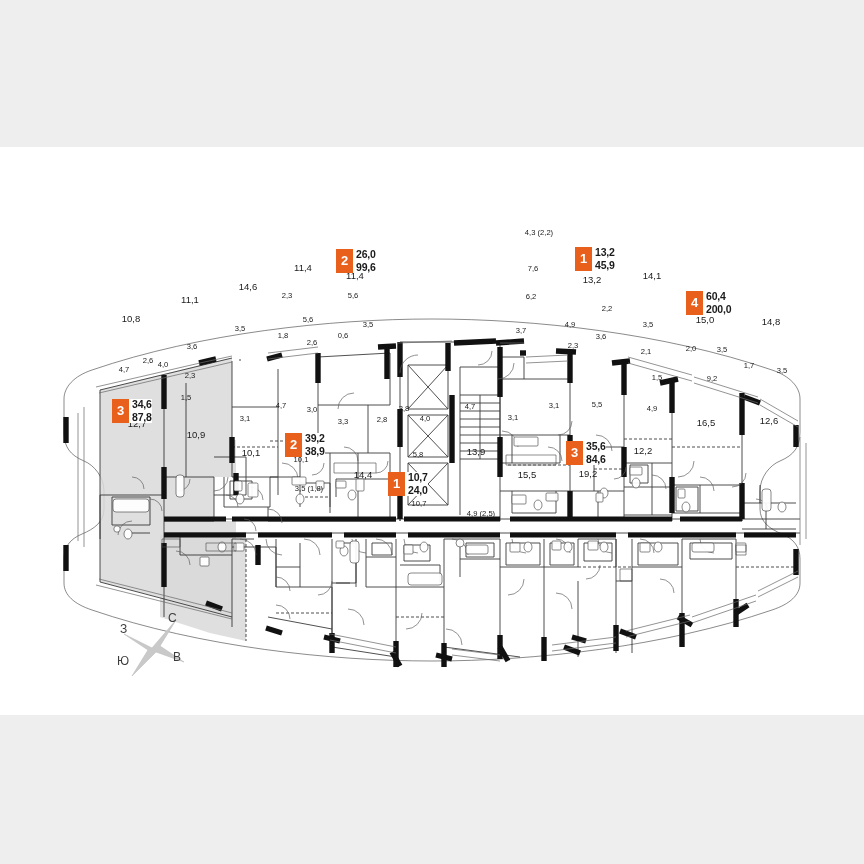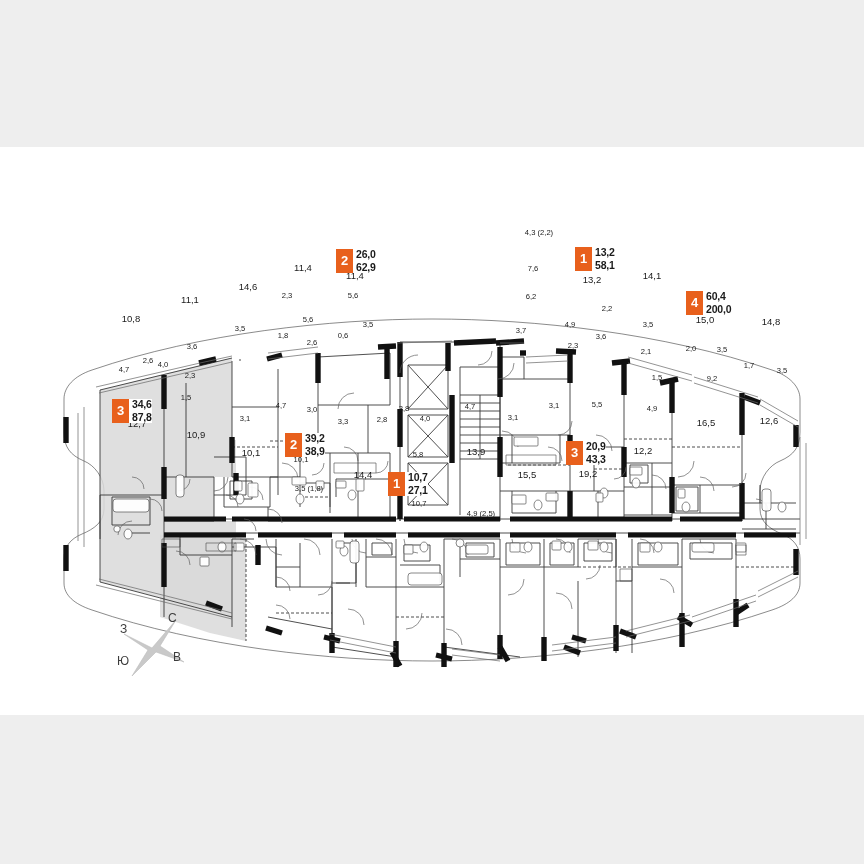--- a/index.html
+++ b/index.html
@@ -584,28 +584,28 @@
         </g>
 
     </svg>
   </div>
 
   <div id="apt-badges">
       <div class="apt-badge" style="left: 336px; top: 249px;">
         <div class="rooms">2</div>
         <div class="areas">
           <span>26,0</span>
-          <span>62,9</span>
+          <span>99,6</span>
         </div>
       </div>
       <div class="apt-badge" style="left: 575px; top: 247px;">
         <div class="rooms">1</div>
         <div class="areas">
           <span>13,2</span>
-          <span>58,1</span>
+          <span>45,9</span>
         </div>
       </div>
       <div class="apt-badge" style="left: 686px; top: 291px;">
         <div class="rooms">4</div>
         <div class="areas">
           <span>60,4</span>
           <span>200,0</span>
         </div>
       </div>
       <div class="apt-badge" style="left: 112px; top: 399px;">
@@ -619,28 +619,28 @@
         <div class="rooms">2</div>
         <div class="areas">
           <span>39,2</span>
           <span>38,9</span>
         </div>
       </div>
       <div class="apt-badge" style="left: 388px; top: 472px;">
         <div class="rooms">1</div>
         <div class="areas">
           <span>10,7</span>
-          <span>27,1</span>
+          <span>24,0</span>
         </div>
       </div>
       <div class="apt-badge" style="left: 566px; top: 441px;">
         <div class="rooms">3</div>
         <div class="areas">
-          <span>20,9</span>
-          <span>43,3</span>
+          <span>35,6</span>
+          <span>84,6</span>
         </div>
       </div>
     </div>
 
   <div id="compass">
     <svg width="100" height="80" viewBox="0 0 100 80">
       <path d="M 44 44 L 68 16 L 52 42 L 76 58 L 48 48 L 24 72 L 40 46 L 16 30 Z" fill="#c9c9c9" stroke="#bcbcbc" stroke-width="0.6"></path>
     </svg>
     <span class="compass-label" id="compass-n">С</span>
     <span class="compass-label" id="compass-w">З</span>

